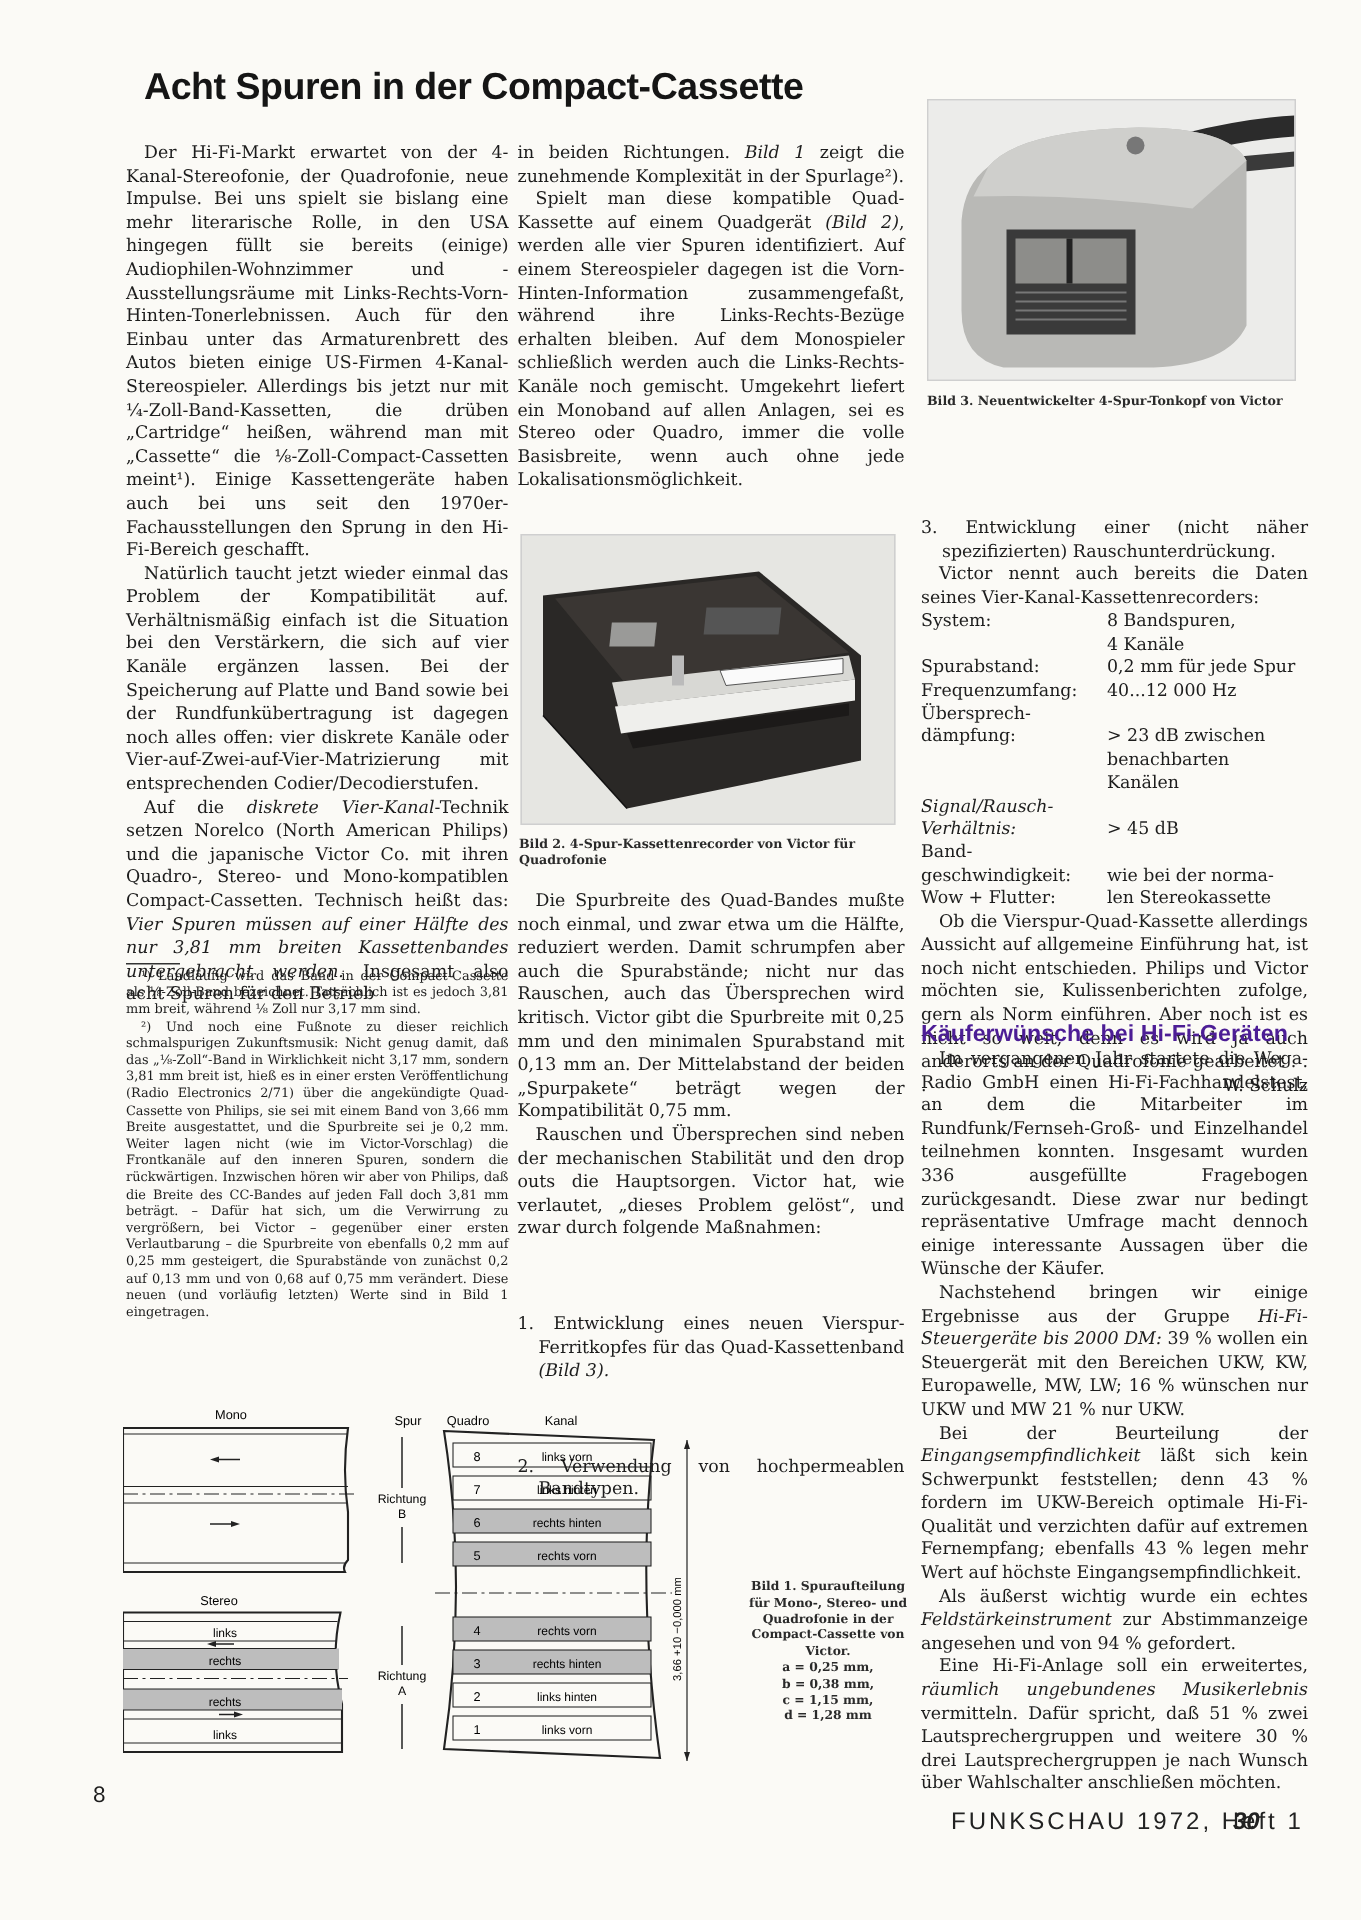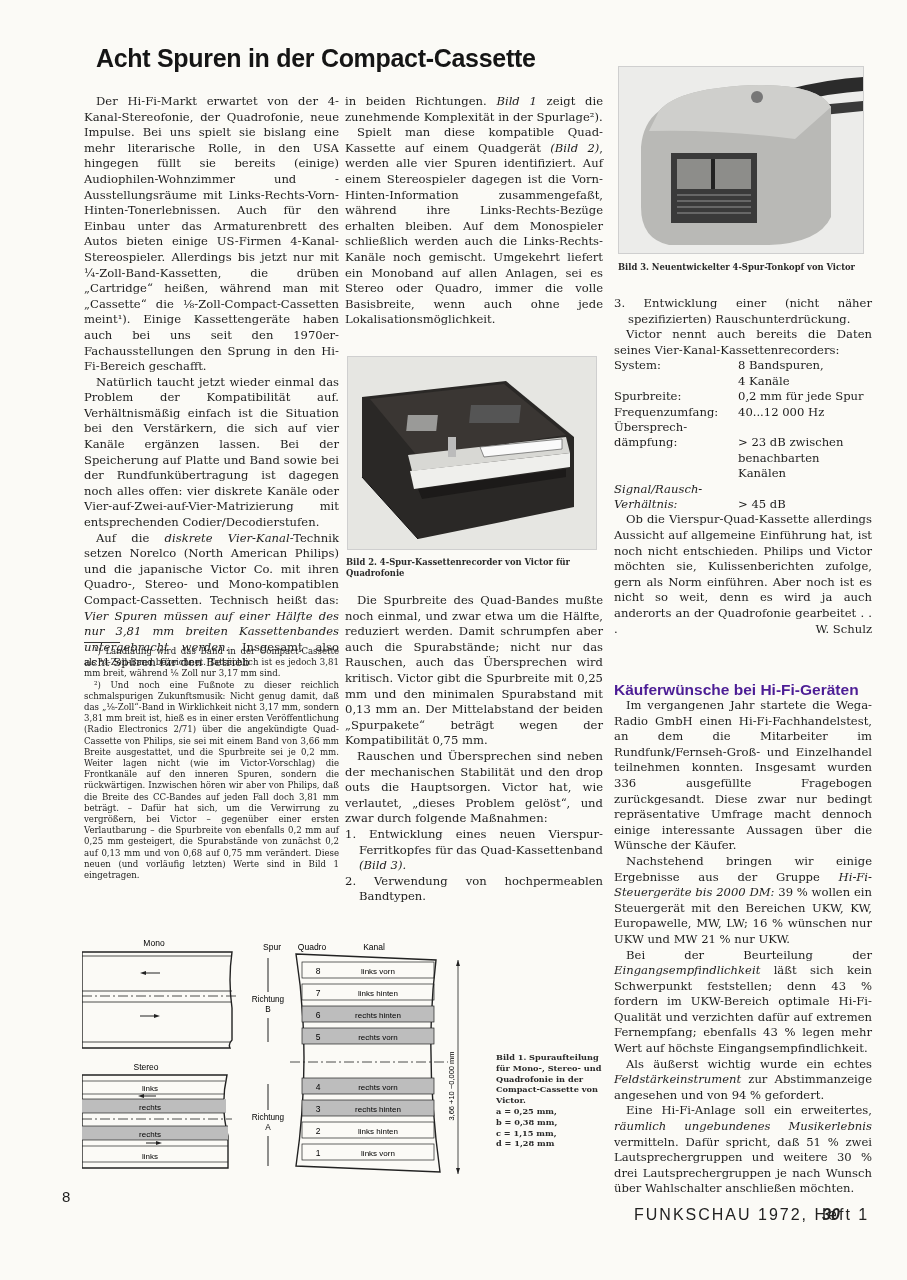--- a/index.html
+++ b/index.html
@@ -39,21 +39,21 @@
   }
   .sub-heading {
     position: absolute; left: 614px; top: 681px; margin: 0;
     font-family: "Liberation Sans", sans-serif; font-weight: bold;
     font-size: 15.5px; color: #4c1d95;
   }
   .spec-table { border-collapse: collapse; font-size: 11.6px; line-height: 15.4px; }
   .spec-table td { padding: 0; vertical-align: top; }
   .spec-table td.k { width: 124px; }
   .list { margin: 0; padding: 0; list-style: none; }
-  .list li { text-indent: -14px; padding-left: 14px; }
+  .list li { text-indent: -14px; padding-left: 14px; margin-top: 48px; }
   .photo { position: absolute; border: 1px solid #cfcfcf; background: #e9e9e6; overflow: hidden; }
   .footer {
     position: absolute; font-family: "Liberation Sans", sans-serif; font-size: 16px; color: #222;
   }
   .pagenum-left { position: absolute; left: 62px; top: 1188px; font-family: "Liberation Sans", sans-serif; font-size: 15px; }
   .diagram-svg text { font-family: "Liberation Sans", sans-serif; }
 </style>
 </head>
 <body>
 
@@ -129,40 +129,48 @@
   </ul>
   <p>Victor nennt auch bereits die Daten seines Vier-Kanal-Kassettenrecorders:</p>
   <table class="spec-table">
     <tbody id="spec-body">
         <tr>
           <td class="k" style="white-space: pre-line;">System:</td>
           <td style="white-space: pre-line;">8 Bandspuren,
 4 Kanäle</td>
         </tr>
         <tr>
-          <td class="k" style="white-space: pre-line;">Spurbreite:</td>
+          <td class="k" style="white-space: pre-line;">Spurabstand:</td>
           <td style="white-space: pre-line; margin-top: 29px;">0,2 mm für jede Spur</td>
         </tr>
         <tr>
           <td class="k" style="white-space: pre-line;">Frequenzumfang:</td>
           <td style="white-space: pre-line;">40...12 000 Hz</td>
         </tr>
         <tr>
           <td class="k" style="white-space: pre-line; margin-left: 40px;">Übersprech-
 dämpfung:</td>
           <td style="white-space: pre-line;">
 &gt; 23 dB zwischen
 benachbarten
 Kanälen</td>
         </tr>
         <tr>
           <td class="k" style="white-space: pre-line; font-style: italic;">Signal/Rausch-
 Verhältnis:</td>
           <td style="white-space: pre-line;">
 &gt; 45 dB</td>
+        </tr>
+        <tr>
+          <td class="k" style="white-space: pre-line;">Band-
+geschwindigkeit:
+Wow + Flutter:</td>
+          <td style="white-space: pre-line;">
+wie bei der norma-
+len Stereokassette</td>
         </tr>
       </tbody>
   </table>
   <p><span>Ob die Vierspur-Quad-Kassette allerdings Aussicht auf allgemeine Einführung hat, ist noch nicht entschieden. Philips und Victor möchten sie, Kulissenberichten zufolge, gern als Norm einführen. Aber noch ist es nicht so weit, denn es wird ja auch anderorts an der Quadrofonie gearbeitet . . .</span> <span style="float:right">W. Schulz</span></p>
 </div>
 
 <h2 class="sub-heading">Käuferwünsche bei Hi-Fi-Geräten</h2>
 
 <div class="col" id="col3b">
   <p>Im vergangenen Jahr startete die Wega-Radio GmbH einen Hi-Fi-Fachhandelstest, an dem die Mitarbeiter im Rundfunk/Fernseh-Groß- und Einzelhandel teilnehmen konnten. Insgesamt wurden 336 ausgefüllte Fragebogen zurückgesandt. Diese zwar nur bedingt repräsentative Umfrage macht dennoch einige interessante Aussagen über die Wünsche der Käufer.</p>
@@ -271,21 +279,21 @@
         <text x="296" y="220" font-size="8" text-anchor="middle">links vorn</text>
       </g>
     </g>
 
   <line x1="376" y1="24" x2="376" y2="238" stroke="#222" stroke-width="0.8"></line>
   <polygon points="376,24 374,30 378,30" fill="#222"></polygon>
     <polygon points="376,238 374,232 378,232" fill="#222"></polygon>
   <text x="0" y="0" font-size="7.5" transform="translate(372,150) rotate(-90)" text-anchor="middle">3,66 +10 −0,000 mm</text>
 </svg>
 
-<div class="caption" style="left:496px; top:1052px; width:112px; font-weight:bold; font-size:8.2px; line-height:10.8px;">
+<div class="caption" style="left:496px; top:1052px; width:112px; font-weight:bold; font-size:8.2px; line-height:10.8px;text-align:center;">
   <div>Bild 1. Spuraufteilung für Mono-, Stereo- und Quadrofonie in der Compact-Cassette von Victor.</div>
   <div>a = 0,25 mm,</div>
   <div>b = 0,38 mm,</div>
   <div>c = 1,15 mm,</div>
   <div>d = 1,28 mm</div>
 </div>
 
 <div class="pagenum-left">8</div>
 <div class="footer" style="left:634px; top:1206px; letter-spacing:2px;">FUNKSCHAU 1972, Heft 1</div>
 <div class="footer" style="left:822px; top:1206px; font-style:italic; font-weight:bold;">30</div>

